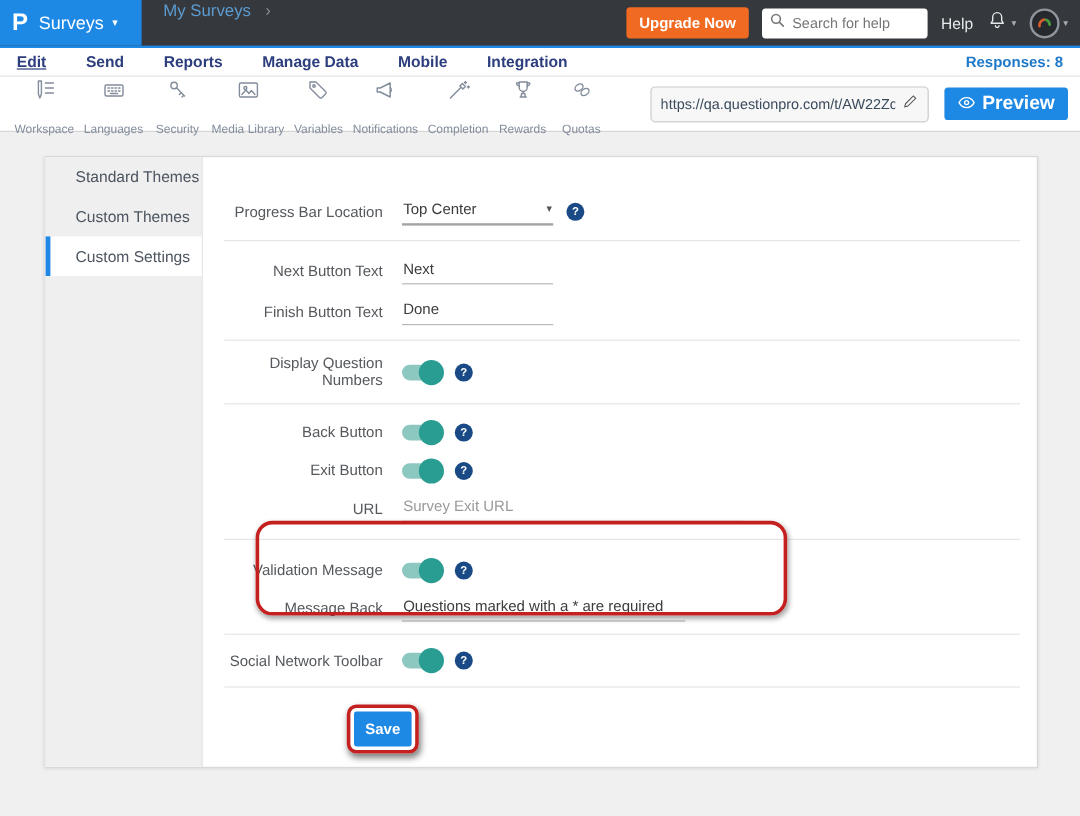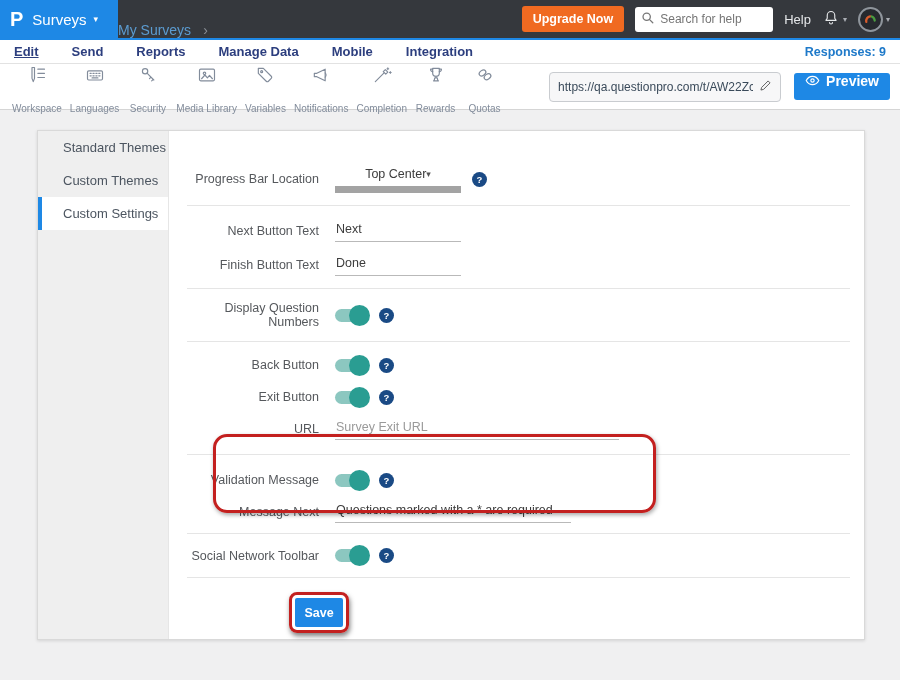--- a/index.html
+++ b/index.html
@@ -13,21 +13,21 @@
        overflow:hidden;position:relative;-webkit-font-smoothing:antialiased}
 
   
   .topbar{height:40px;background:var(--header-bg);border-bottom:2px solid var(--brand-blue);
           display:flex;align-items:stretch}
   .logo-block{width:118px;background:var(--brand-blue);display:flex;align-items:center;
               padding:0 10px;gap:9px;color:#fff;cursor:pointer}
   .logo-letter{font-size:20px;font-weight:bold;line-height:1}
   .app-menu{font-size:15px;display:flex;align-items:center;gap:7px}
   .caret{font-size:9px;line-height:1}
-  .breadcrumb{display:flex;align-items:flex-end;gap:12px;}
+  .breadcrumb{display:flex;align-items:flex-start;gap:12px;margin-left:18px}
   .crumb-section{color:#5b9bd0;font-size:14px;cursor:pointer}
   .crumb-sep{color:#8a8f96;font-size:14px}
   .survey-title{color:#edf1f5;font-size:15px}
   .topbar-right{margin-left:auto;display:flex;align-items:center;gap:11px;padding-right:10px}
   .upgrade-btn{background:var(--upgrade-orange);color:#fff;font-weight:bold;font-size:12.5px;
                border:none;border-radius:3px;padding:6px 11px;font-family:inherit;cursor:pointer}
   .help-search{width:138px;height:25px;background:#fff;border-radius:3px;display:flex;
                align-items:center;padding:0 6px;gap:4px}
   .help-search input{border:none;outline:none;width:100%;font-size:12px;font-family:inherit;color:#333}
   .help-search input::placeholder{color:#757575}
@@ -53,42 +53,42 @@
                 stroke-linecap:round;stroke-linejoin:round}
   .tool-label{font-size:10px;white-space:nowrap}
   .design-wrap{border:3px solid var(--annotation-red);border-radius:4px;
                box-shadow:1px 2px 4px rgba(0,0,0,.45);margin:0 3px}
   .design-wrap .tool-btn{background:#e2e2e2}
   .url-box{margin-left:auto;width:232px;height:30px;background:#f7f7f8;border:1px solid #c9ccd0;
            border-radius:4px;display:flex;align-items:center;padding:0 8px;gap:6px;cursor:pointer}
   .url-text{font-size:12px;color:#3a4a5a;white-space:nowrap;overflow:hidden;flex:1}
   .pencil-icon svg{width:13px;height:13px;stroke:#555;fill:none;stroke-width:1.4}
   .preview-btn{margin-left:13px;margin-right:2px;background:var(--brand-blue);color:#fff;border:none;
-               border-radius:3px;height:27px;padding:0 11px;font-size:14px;font-weight:600;
-               display:flex;gap:6px;font-family:inherit;cursor:pointer}
+               border-radius:3px;height:27px;padding:0 11px;font-size:16px;font-weight:600;
+               display:flex;align-items:center;gap:6px;font-family:inherit;cursor:pointer}
   .preview-btn svg{width:15px;height:11px;stroke:#fff;fill:none;stroke-width:1.4}
 
   
   .panel{position:absolute;left:37px;top:130px;width:828px;height:510px;background:#fff;
          border:1px solid #d9d9d9;box-shadow:0 1px 3px rgba(0,0,0,.12);display:flex}
   .side{width:131px;background:#efefef;border-right:1px solid #e6e6e6;flex-shrink:0}
   .side-item{height:33px;display:flex;align-items:center;padding-left:21px;font-size:13px;
              color:#4c5560;border-left:4px solid transparent;cursor:pointer}
   .side-item.active{background:#fff;border-left-color:var(--brand-blue)}
 
   .content{flex:1;position:relative;padding:0 14px 0 16px}
   .divider{border:none;border-top:1px solid #e5e5e5;margin:0 0 0 2px}
   .frow{display:flex;align-items:center}
   .flabel{width:150px;text-align:right;padding-right:16px;font-size:12.5px;color:#55585c;flex-shrink:0}
   .uinput{border:none;border-bottom:1px solid #b9b9b9;font-size:12.5px;color:#3c3c3c;width:126px;
           padding:2px 1px 5px;background:transparent;font-family:inherit;outline:none}
   .uinput::placeholder{color:#9a9a9a}
   .uinput.wide{width:284px}
   .uinput.mwide{width:236px}
-  .uselect{width:126px;border-bottom:7px solid #a3a3a3;display:flex;justify-content:center;
+  .uselect{width:126px;border-bottom:2px solid #a3a3a3;display:flex;justify-content:space-between;
            align-items:center;font-size:12.5px;color:#3c3c3c;padding:2px 1px 5px;cursor:pointer}
   .uselect .caret{color:#555}
   .toggle{width:33px;height:13px;border-radius:7px;background:var(--toggle-track);
           position:relative;margin:5px 0;cursor:pointer;flex-shrink:0}
   .toggle.on::after{content:"";position:absolute;right:-2px;top:-4px;width:21px;height:21px;
           border-radius:50%;background:var(--toggle-teal)}
   .qmark{width:15px;height:15px;border-radius:50%;background:var(--help-icon-bg);color:#fff;
          font-size:9.5px;font-weight:bold;display:inline-flex;align-items:center;
          justify-content:center;margin-left:11px;cursor:pointer;flex-shrink:0}
 
@@ -157,21 +157,21 @@
   </div>
 </div>
 
 <div class="nav-row">
   <span class="nav-item active">Edit</span>
   <span class="nav-item">Send</span>
   <span class="nav-item">Reports</span>
   <span class="nav-item">Manage Data</span>
   <span class="nav-item">Mobile</span>
   <span class="nav-item">Integration</span>
-  <span class="responses">Responses: 9</span>
+  <span class="responses">Responses: 8</span>
 </div>
 
 <div class="toolbar-row">
   <button class="tool-btn">
     <span><svg viewBox="0 0 24 24">
           <path d="M6 3h3v13L7.5 20 6 16z"></path>
           <path d="M13 5h8M13 10h8M13 15h8"></path>
         </svg></span>
     <span class="tool-label">Workspace</span>
   </button>
@@ -315,21 +315,21 @@
     <hr class="divider">
 
     <div class="sec-e">
       <div class="frow">
         <span class="flabel">Validation Message</span>
         <span class="toggle on"></span>
         <span class="qmark">?</span>
       </div>
       <div class="gap6"></div>
       <div class="frow">
-        <span class="flabel">Message Next</span>
+        <span class="flabel">Message Back</span>
         <input class="uinput mwide" value="Questions marked with a * are required" style="">
       </div>
     </div>
     <hr class="divider">
 
     <div class="sec-f">
       <div class="frow">
         <span class="flabel">Social Network Toolbar</span>
         <span class="toggle on"></span>
         <span class="qmark">?</span>

